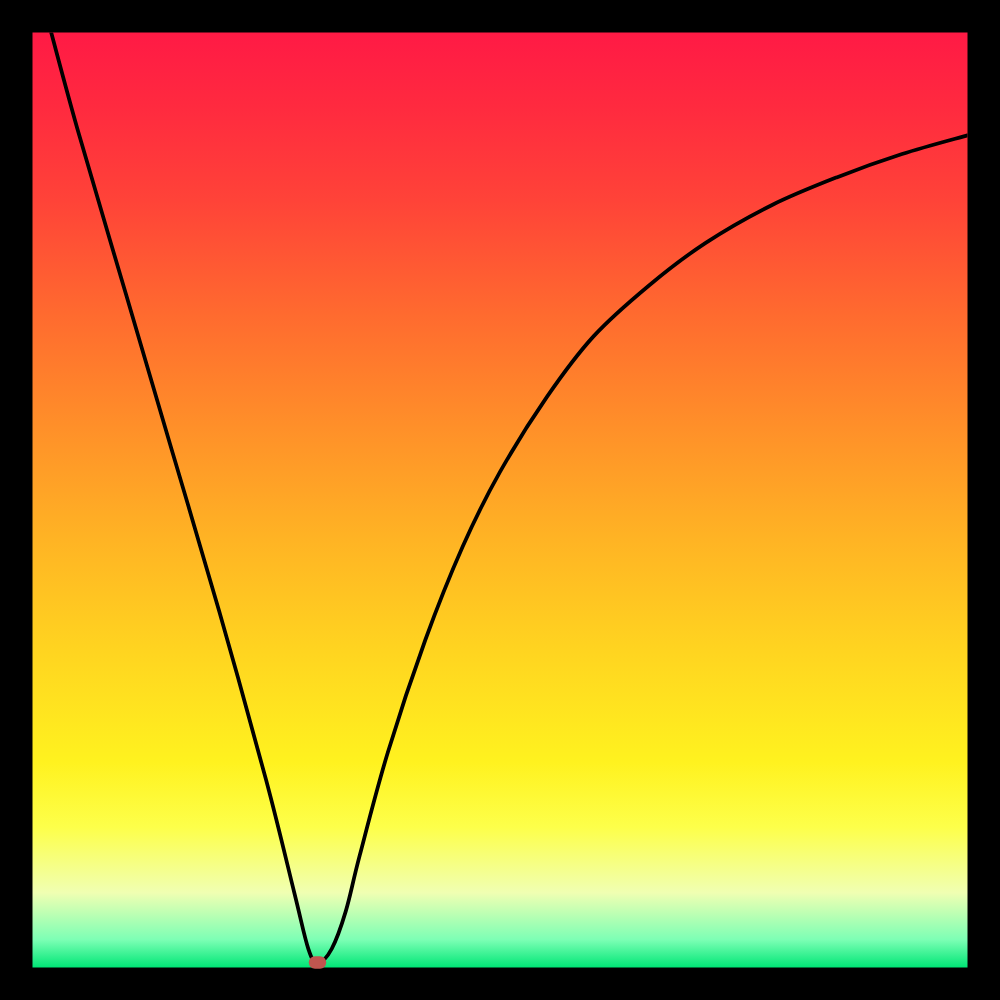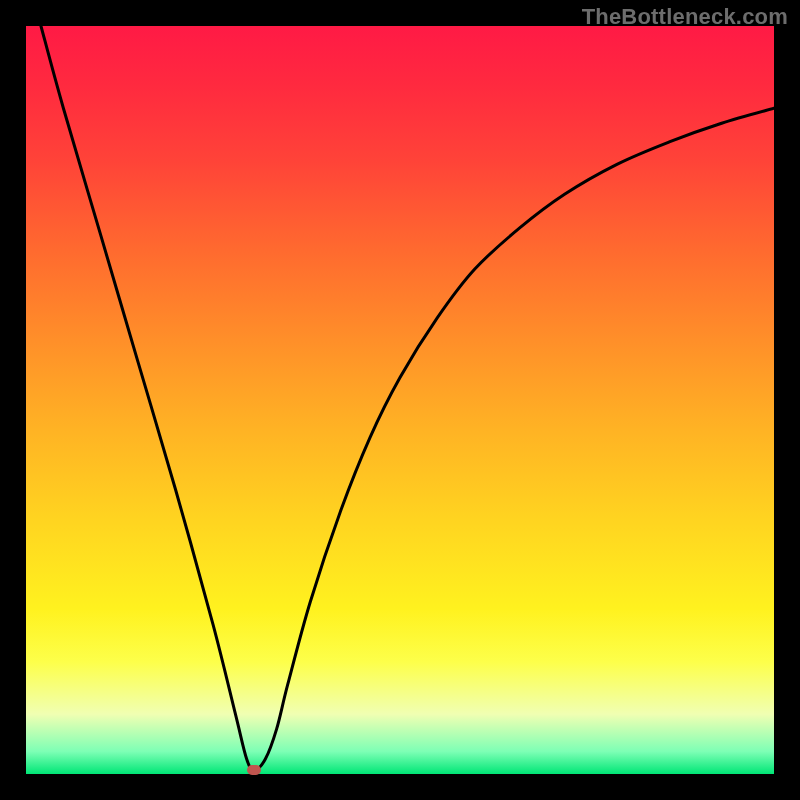--- a/index.html
+++ b/index.html
@@ -67,14 +67,13 @@
 </head>
 <body>
 
 <div class="frame">
   <div class="plot-area">
     <svg class="curve" viewBox="0 0 748 748" preserveAspectRatio="none">
       <path id="curve-path" d="M 14.96 0.00 C 18.70 13.71, 27.43 47.37, 37.40 82.28 C 47.37 117.19, 62.33 167.05, 74.80 209.44 C 87.27 251.83, 99.73 294.21, 112.20 336.60 C 124.67 378.99, 137.13 420.13, 149.60 463.76 C 162.07 507.39, 177.03 561.00, 187.00 598.40 C 196.97 635.80, 203.83 665.72, 209.44 688.16 C 215.05 710.60, 217.54 723.69, 220.66 733.04 C 223.78 742.39, 225.02 744.26, 228.14 744.26 C 231.26 744.26, 235.62 739.90, 239.36 733.04 C 243.10 726.18, 246.84 715.59, 250.58 703.12 C 254.32 690.65, 256.19 679.43, 261.80 658.24 C 267.41 637.05, 275.51 604.63, 284.24 575.96 C 292.97 547.29, 304.19 513.63, 314.16 486.20 C 324.13 458.77, 334.11 433.84, 344.08 411.40 C 354.05 388.96, 362.78 371.51, 374.00 351.56 C 385.22 331.61, 398.93 309.80, 411.40 291.72 C 423.87 273.64, 435.09 258.06, 448.80 243.10 C 462.51 228.14, 478.72 214.43, 493.68 201.96 C 508.64 189.49, 522.35 178.90, 538.56 168.30 C 554.77 157.70, 573.47 147.11, 590.92 138.38 C 608.37 129.65, 625.83 122.80, 643.28 115.94 C 660.73 109.08, 678.19 102.85, 695.64 97.24 C 713.09 91.63, 739.27 84.77, 748.00 82.28" fill="none" stroke="#000" stroke-width="3" stroke-linejoin="round" stroke-linecap="round"></path>
     </svg>
     <div class="marker" id="marker" style="left: 228.14px; top: 744.26px; background: rgb(192, 85, 79);"></div>
   </div>
-  <div class="watermark">TheBottleneck.com</div>
 </div>
 
 </body></html>

